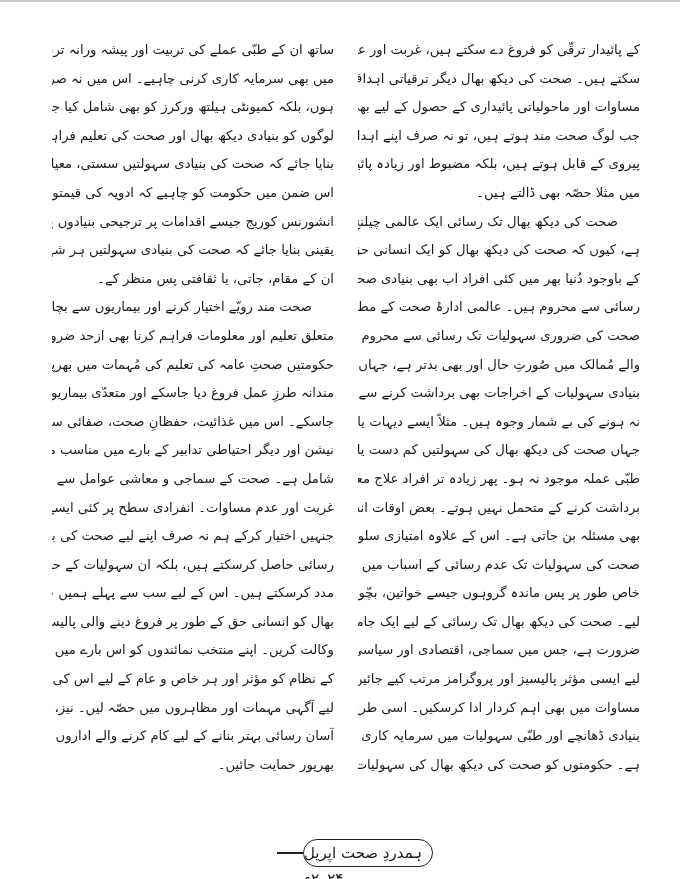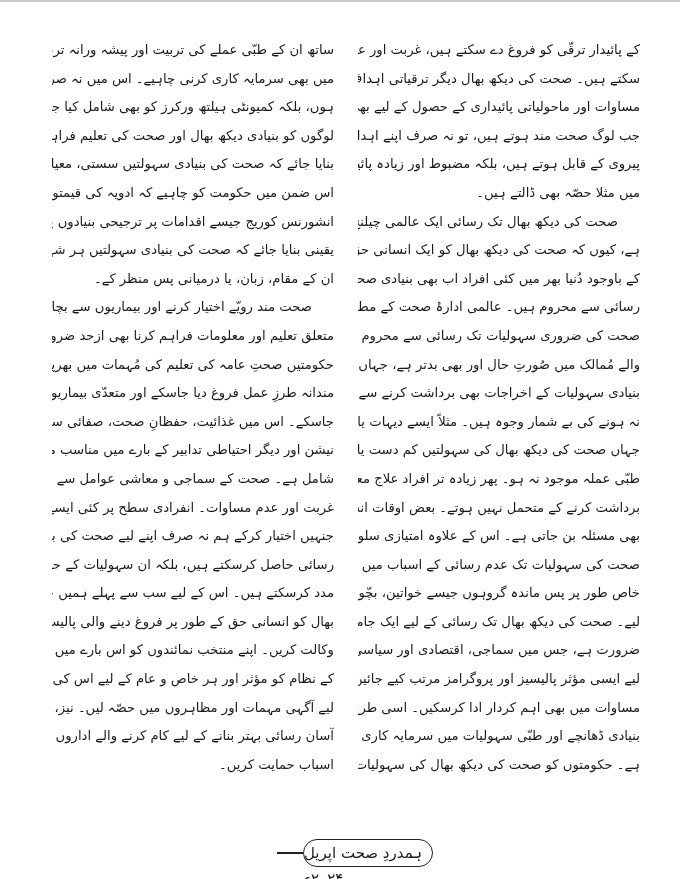--- a/index.html
+++ b/index.html
@@ -72,37 +72,37 @@
   </div>
 <div class="column col-left" id="col-left">
     <span class="line">ساتھ ان کے طبّی عملے کی تربیت اور پیشہ ورانہ تربیت حاصل کرنے کے ضمن</span>
     <span class="line">میں بھی سرمایہ کاری کرنی چاہیے۔ اس میں نہ صرف ڈاکٹرز اور نرسز شامل</span>
     <span class="line">ہوں، بلکہ کمیونٹی ہیلتھ ورکرز کو بھی شامل کیا جائے، جو دُور دراز علاقوں میں</span>
     <span class="line">لوگوں کو بنیادی دیکھ بھال اور صحت کی تعلیم فراہم کرسکیں۔ اس بات کو یقینی</span>
     <span class="line last">بنایا جائے کہ صحت کی بنیادی سہولتیں سستی، معیاری اور قابلِ رسائی ہوں۔</span>
     <span class="line">اس ضمن میں حکومت کو چاہیے کہ ادویہ کی قیمتوں پر کنٹرول، سبسڈی اور</span>
     <span class="line">انشورنس کوریج جیسے اقدامات پر ترجیحی بنیادوں پر کام کرے۔ نیز، یہ امر بھی</span>
     <span class="line">یقینی بنایا جائے کہ صحت کی بنیادی سہولتیں ہر شہری کی پہنچ میں ہوں، قطع نظر</span>
-    <span class="line last">ان کے مقام، زبان، یا درمیانی پس منظر کے۔</span>
+    <span class="line last">ان کے مقام، جاتی، یا ثقافتی پس منظر کے۔</span>
     <span class="line indent">صحت مند رویّے اختیار کرنے اور بیماریوں سے بچاؤ سے</span>
     <span class="line">متعلق تعلیم اور معلومات فراہم کرنا بھی ازحد ضروری ہے۔ وفاقی اور صوبائی</span>
     <span class="line">حکومتیں صحتِ عامہ کی تعلیم کی مُہمات میں بھرپور تعاون کریں، تاکہ صحت</span>
     <span class="line">مندانہ طرزِ عمل فروغ دیا جاسکے اور متعدّی بیماریوں کے پھیلاؤ کو روکا</span>
     <span class="line">جاسکے۔ اس میں غذائیت، حفظانِ صحت، صفائی ستھرائی کے ساتھ ویکسی</span>
     <span class="line">نیشن اور دیگر احتیاطی تدابیر کے بارے میں مناسب معلومات فراہم کرنا</span>
     <span class="line">شامل ہے۔ صحت کے سماجی و معاشی عوامل سے نمٹنا بھی ضروری ہے، جیسے</span>
     <span class="line">غربت اور عدم مساوات۔ انفرادی سطح پر کئی ایسے اقدامات اور تدابیر ہیں،</span>
     <span class="line">جنہیں اختیار کرکے ہم نہ صرف اپنے لیے صحت کی بنیادی سہولیات تک</span>
     <span class="line">رسائی حاصل کرسکتے ہیں، بلکہ ان سہولیات کے حصول میں دیگر افراد کی بھی</span>
     <span class="line">مدد کرسکتے ہیں۔ اس کے لیے سب سے پہلے ہمیں چاہیے کہ صحت کی دیکھ</span>
     <span class="line">بھال کو انسانی حق کے طور پر فروغ دینے والی پالیسیز اور پروگرامز کی</span>
     <span class="line">وکالت کریں۔ اپنے منتخب نمائندوں کو اس بارے میں ضرور لکھیں۔ صحت</span>
     <span class="line">کے نظام کو مؤثر اور ہر خاص و عام کے لیے اس کی رسائی سہل بنانے کے</span>
     <span class="line">لیے آگہی مہمات اور مظاہروں میں حصّہ لیں۔ نیز، صحت کی سہولیات تک</span>
     <span class="line">آسان رسائی بہتر بنانے کے لیے کام کرنے والے اداروں اور تنظیموں کی</span>
-    <span class="line last">اسباب حمایت کریں۔</span>
+    <span class="line last">بھرپور حمایت جائیں۔</span>
   </div>
 
 <div class="footer">
   <div class="page-num">۱۴</div>
   <div class="connector"></div>
   <div class="mag-label">ہمدردِ صحت اپریل ۲۰۲۴ء</div>
 </div>
 
 </body></html>

